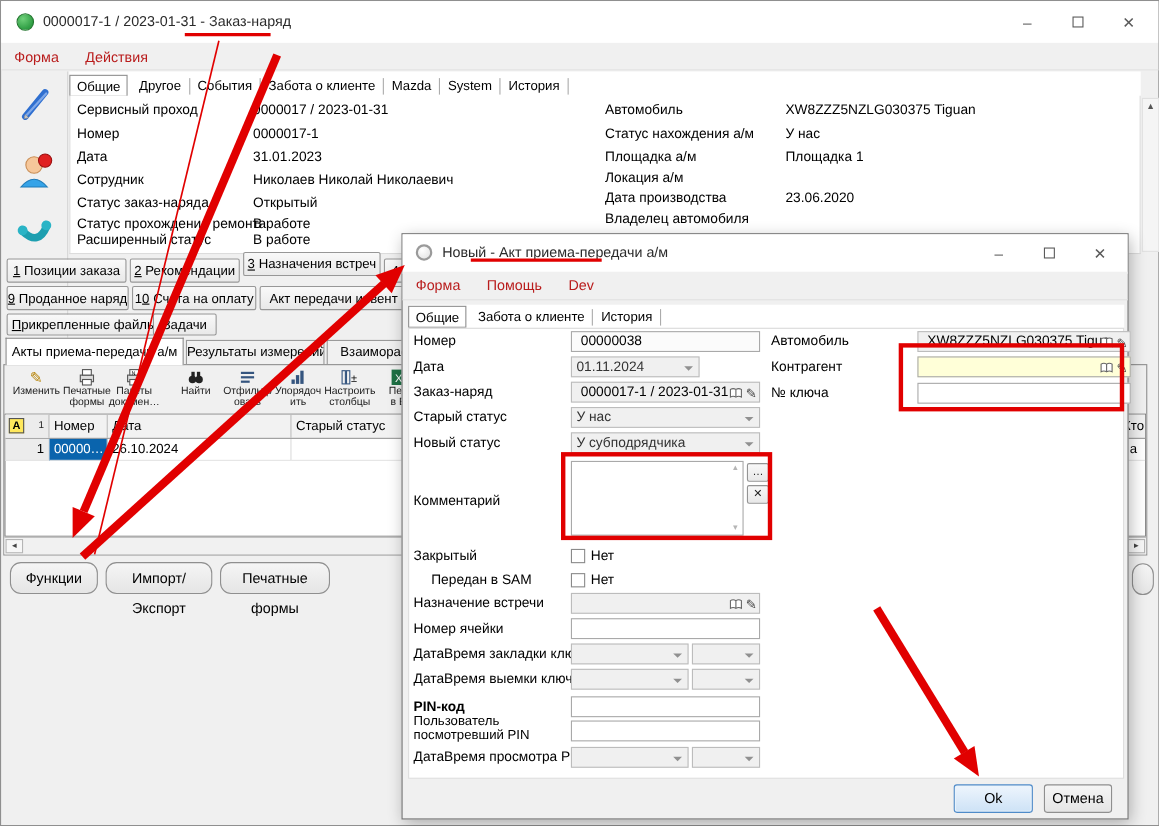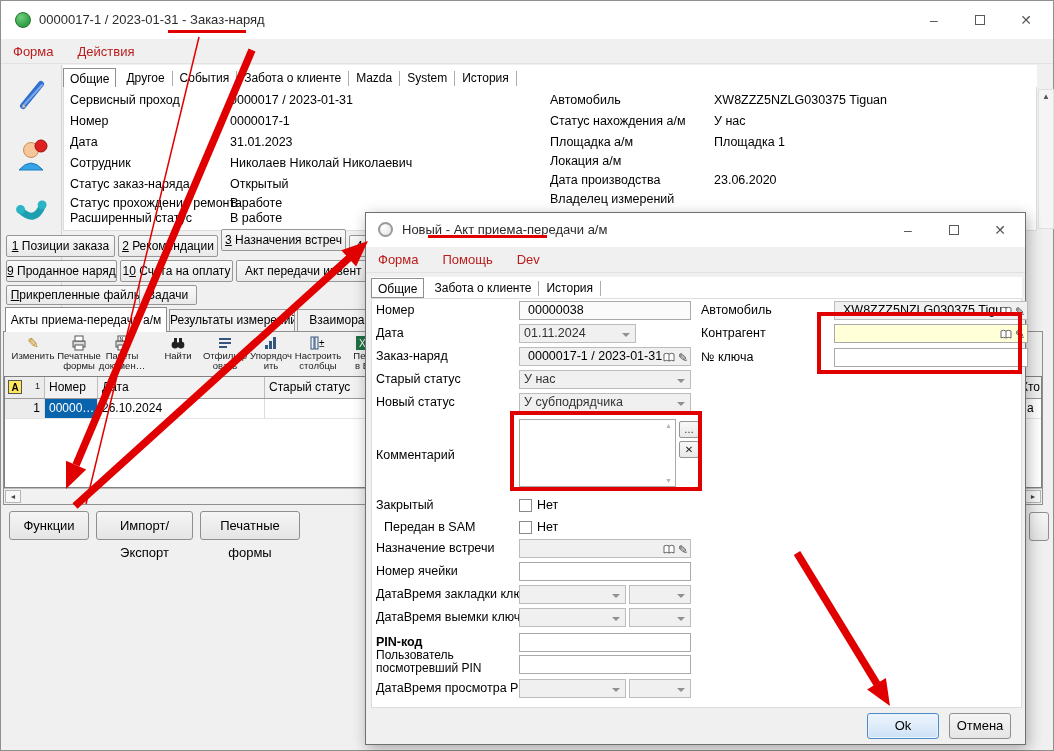--- a/index.html
+++ b/index.html
@@ -66,21 +66,21 @@
   border:1px solid #555; font-size:10px; font-weight:bold; text-align:center; line-height:13px; color:#000; }
 .rownum-h { position:absolute; right:4px; bottom:1px; font-size:9px; color:#222; }
 .selcell { background:#0a64ad !important; color:#fff; }
 
 #hscroll { position:absolute; left:3px; top:487px; width:1038px; height:16px; background:#f1f1f1;
   border-top:1px solid #bdbdbd; }
 .scrbtn { position:absolute; top:1px; width:16px; height:13px; background:#f7f7f7; border:1px solid #b5b5b5;
   font-size:7px; color:#444; text-align:center; line-height:12px; }
 
 .pushbtn { position:absolute; height:29px; background:linear-gradient(#f5f5f5,#e5e5e5);
-  border:1px solid #8f8f8f; border-radius:3px; font-size:13px; text-align:center; color:#000; }
+  border:1px solid #8f8f8f; border-radius:10px; font-size:13px; text-align:center; color:#000; }
 .pushbtn span { line-height:27px; }
 
 
 #dialog { position:absolute; left:365px; top:212px; width:661px; height:533px; background:#f0f0f0;
   border:1px solid #707070; box-shadow:2px 4px 14px rgba(0,0,0,.3); z-index:10; }
 #dialog .titlebar { height:36px;text-align:center; }
 #dialog .app-circle { left:12px; top:9px; width:15px; height:15px;
   background:radial-gradient(circle at 35% 30%, #ffffff, #e8e8e8 75%); border:2px solid #9a9a9a; }
 #dialog .win-title { left:36px; top:9px; }
 #dialog .menubar { top:34px; height:26px; }
@@ -177,21 +177,21 @@
         <div class="mrow" style="top:90px;"><span>Статус заказ-наряда</span><span class="v" style="left:160px;">Открытый</span></div>
         <div class="mrow" style="top:109px;"><span>Статус прохождения ремонта</span><span class="v" style="left:160px;">В работе</span></div>
         <div class="mrow" style="top:124px;"><span>Расширенный статус</span><span class="v" style="left:160px;">В работе</span></div>
       </div>
       <div class="abs" style="left:486px; top:0; width:480px;">
         <div class="mrow" style="top:6px;"><span>Автомобиль</span><span class="v" style="left:164px;">XW8ZZZ5NZLG030375 Tiguan</span></div>
         <div class="mrow" style="top:27px;"><span>Статус нахождения а/м</span><span class="v" style="left:164px;">У нас</span></div>
         <div class="mrow" style="top:48px;"><span>Площадка а/м</span><span class="v" style="left:164px;">Площадка 1</span></div>
         <div class="mrow" style="top:67px;"><span>Локация а/м</span><span class="v" style="left:164px;"></span></div>
         <div class="mrow" style="top:86px;"><span>Дата производства</span><span class="v" style="left:164px;">23.06.2020</span></div>
-        <div class="mrow" style="top:105px;"><span>Владелец измерений</span><span class="v" style="left:164px;"></span></div>
+        <div class="mrow" style="top:105px;"><span>Владелец автомобиля</span><span class="v" style="left:164px;"></span></div>
       </div>
     </div>
     <div id="vscroll">
       <span class="ar">▲</span>
     </div>
 
     <div class="secbtn" style="left:5px;   top:234px; width:109px;"><span></span><u>1</u><span> Позиции заказа</span></div>
     <div class="secbtn" style="left:117px; top:234px; width:100px;"><span></span><u>2</u><span> Рекомендации</span></div>
     <div class="secbtn" style="left:220px; top:228px; width:125px;text-align:center;"><span></span><u>3</u><span> Назначения встреч</span></div>
     <div class="secbtn" style="left:348px; top:234px; width:50px; text-align:left; padding-left:6px;"><span></span><u>4</u><span></span></div>
@@ -380,21 +380,21 @@
         <span class="sar" style="top:2px;">▲</span>
         <span class="sar" style="bottom:2px;">▼</span>
       </div>
       <div class="smallbtn" style="left:303px; top:208px;">…</div>
       <div class="smallbtn" style="left:303px; top:228px;">✕</div>
 
       <span class="drow-lab" style="left:0; top:283px;">Закрытый</span>
       <span class="cb" style="left:143px; top:286px;"></span>
       <span class="drow-lab" style="left:161px; top:283px;">Нет</span>
 
-      <span class="drow-lab" style="left:8px; top:305px;">Передан в SAM</span>
+      <span class="drow-lab" style="left:16px; top:305px;">Передан в SAM</span>
       <span class="cb" style="left:143px; top:308px;"></span>
       <span class="drow-lab" style="left:161px; top:305px;">Нет</span>
 
       <span class="drow-lab" style="left:0; top:326px;">Назначение встречи</span>
       <div class="inp gray" style="left:143px; top:326px; width:172px; padding-right:32px;"><span></span>
         <span class="refs">
             <svg width="12" height="11" viewBox="0 0 12 11">
               <path d="M1 2 Q3.5 0.5 6 2 Q8.5 0.5 11 2 L11 9 Q8.5 7.5 6 9 Q3.5 7.5 1 9 Z" fill="#fff" stroke="#666"></path>
               <line x1="6" y1="2" x2="6" y2="9" stroke="#666"></line>
             </svg>

